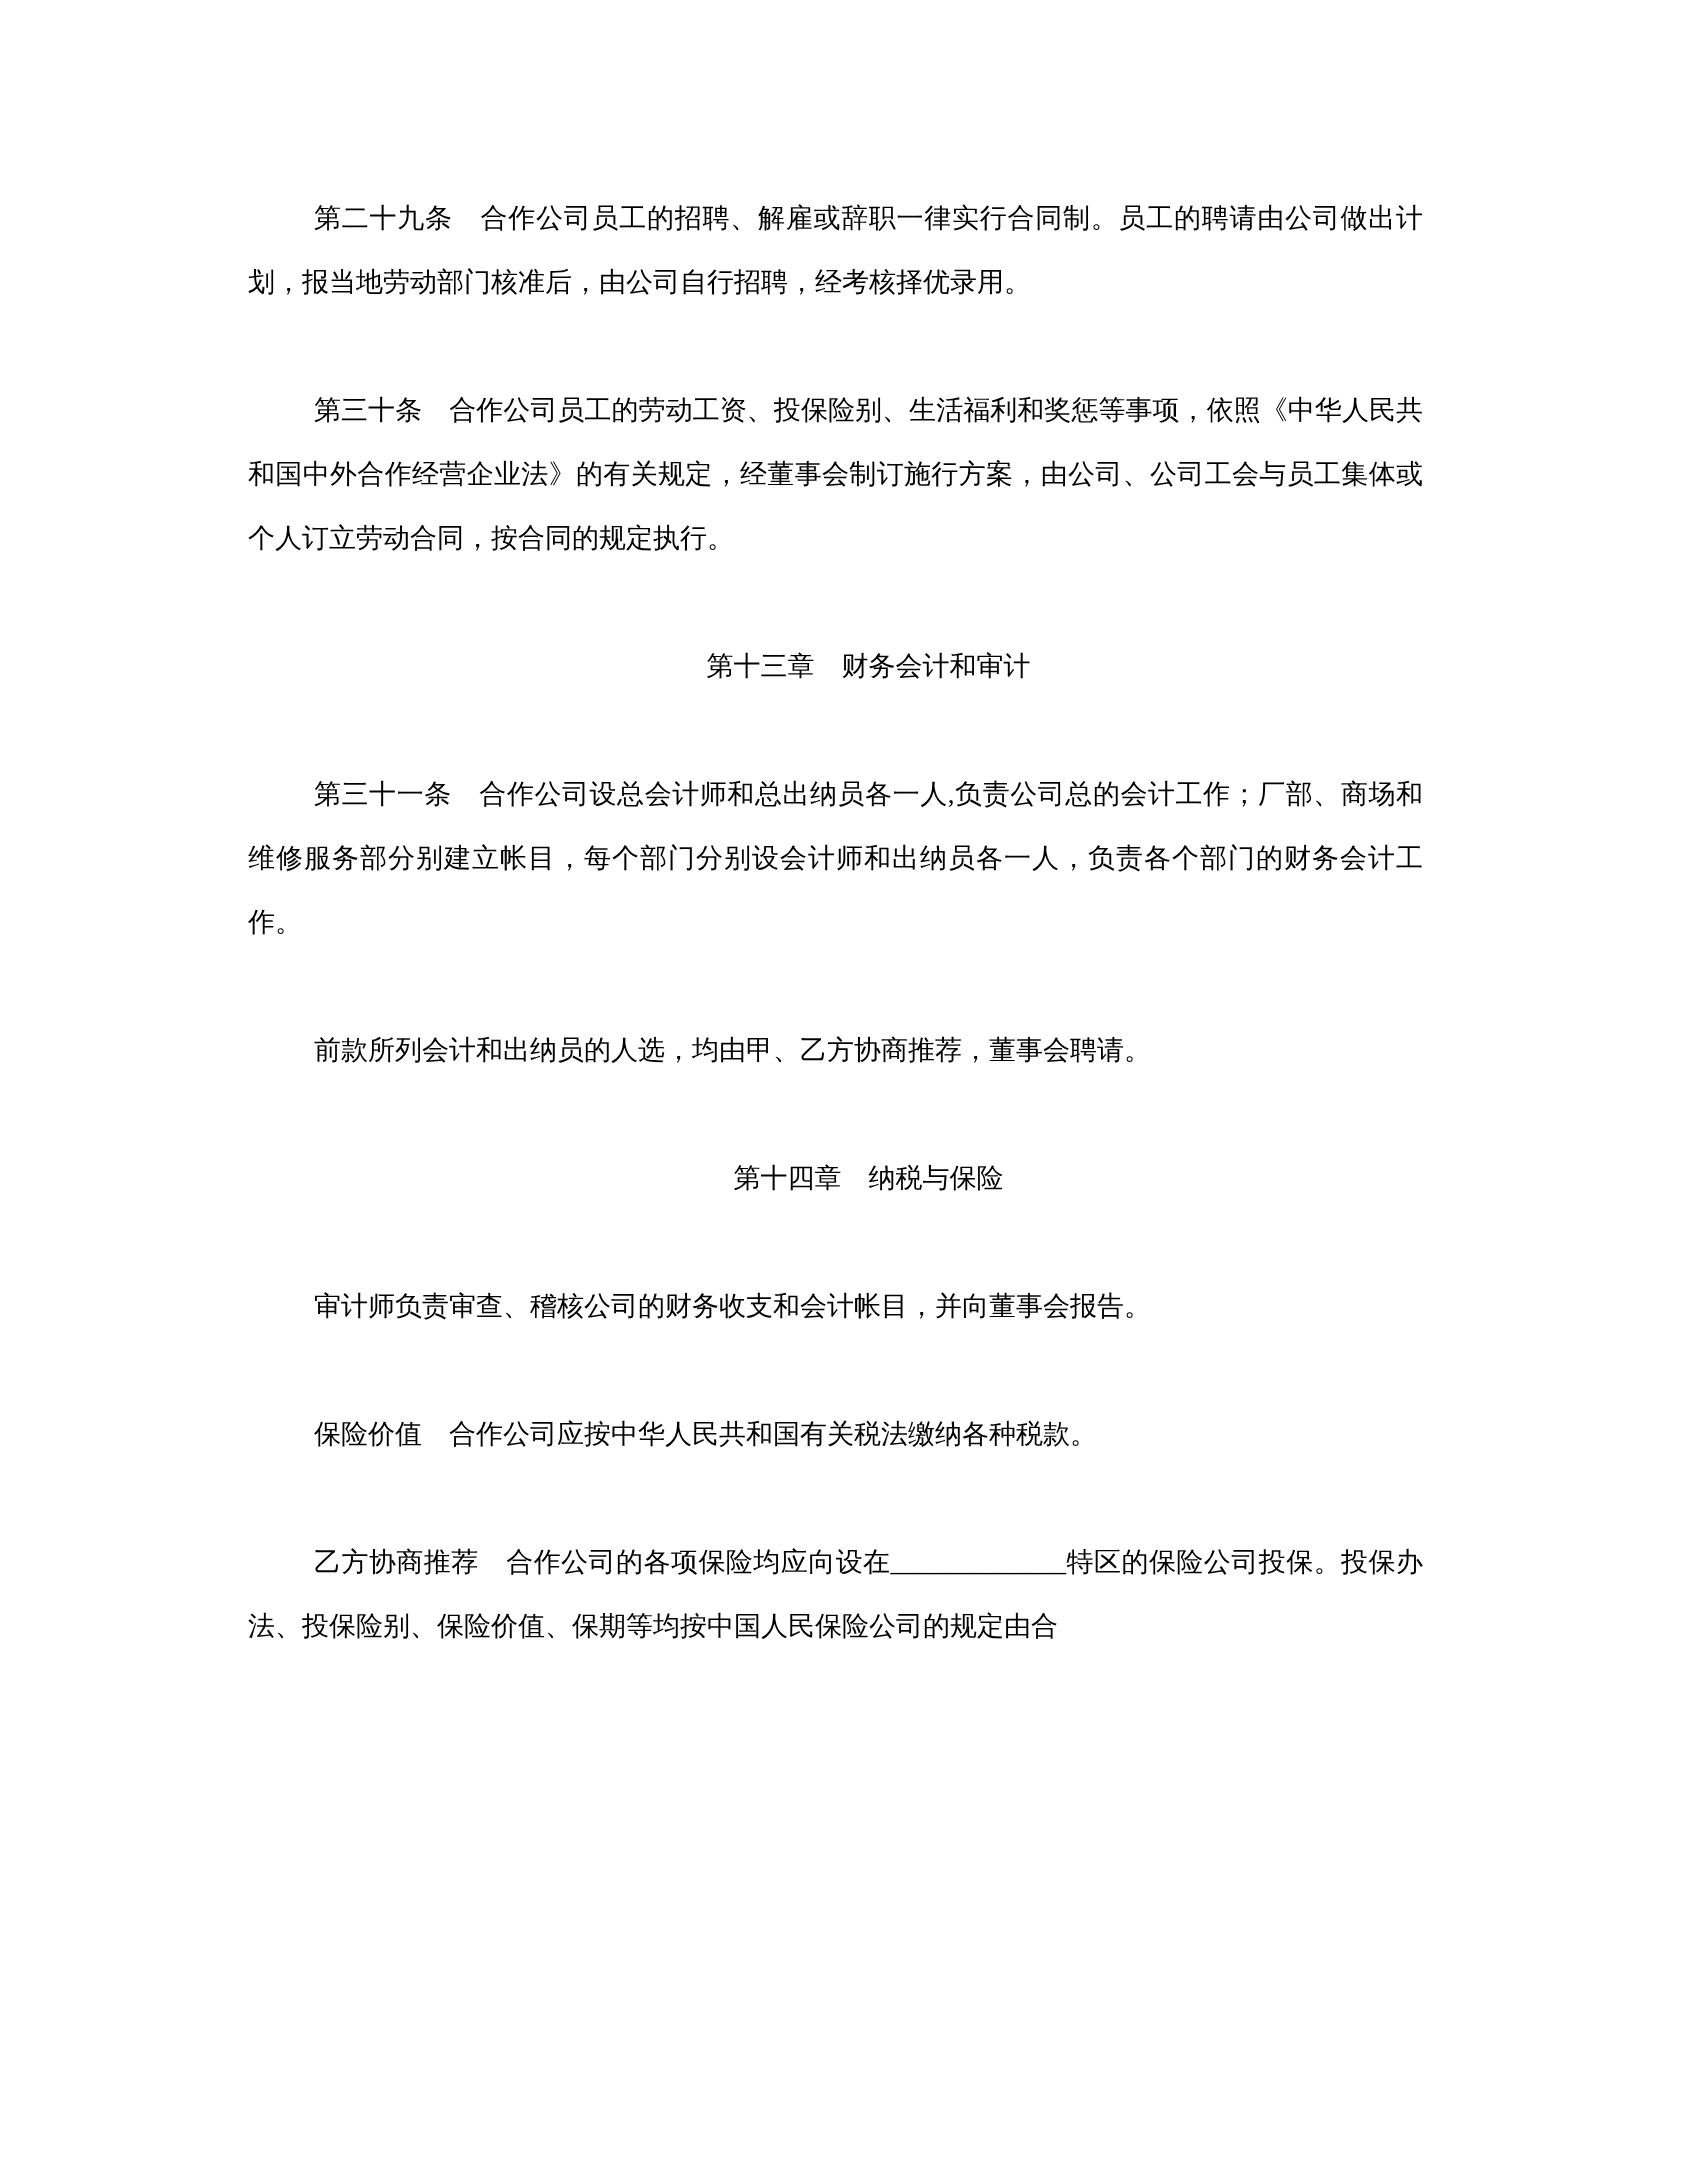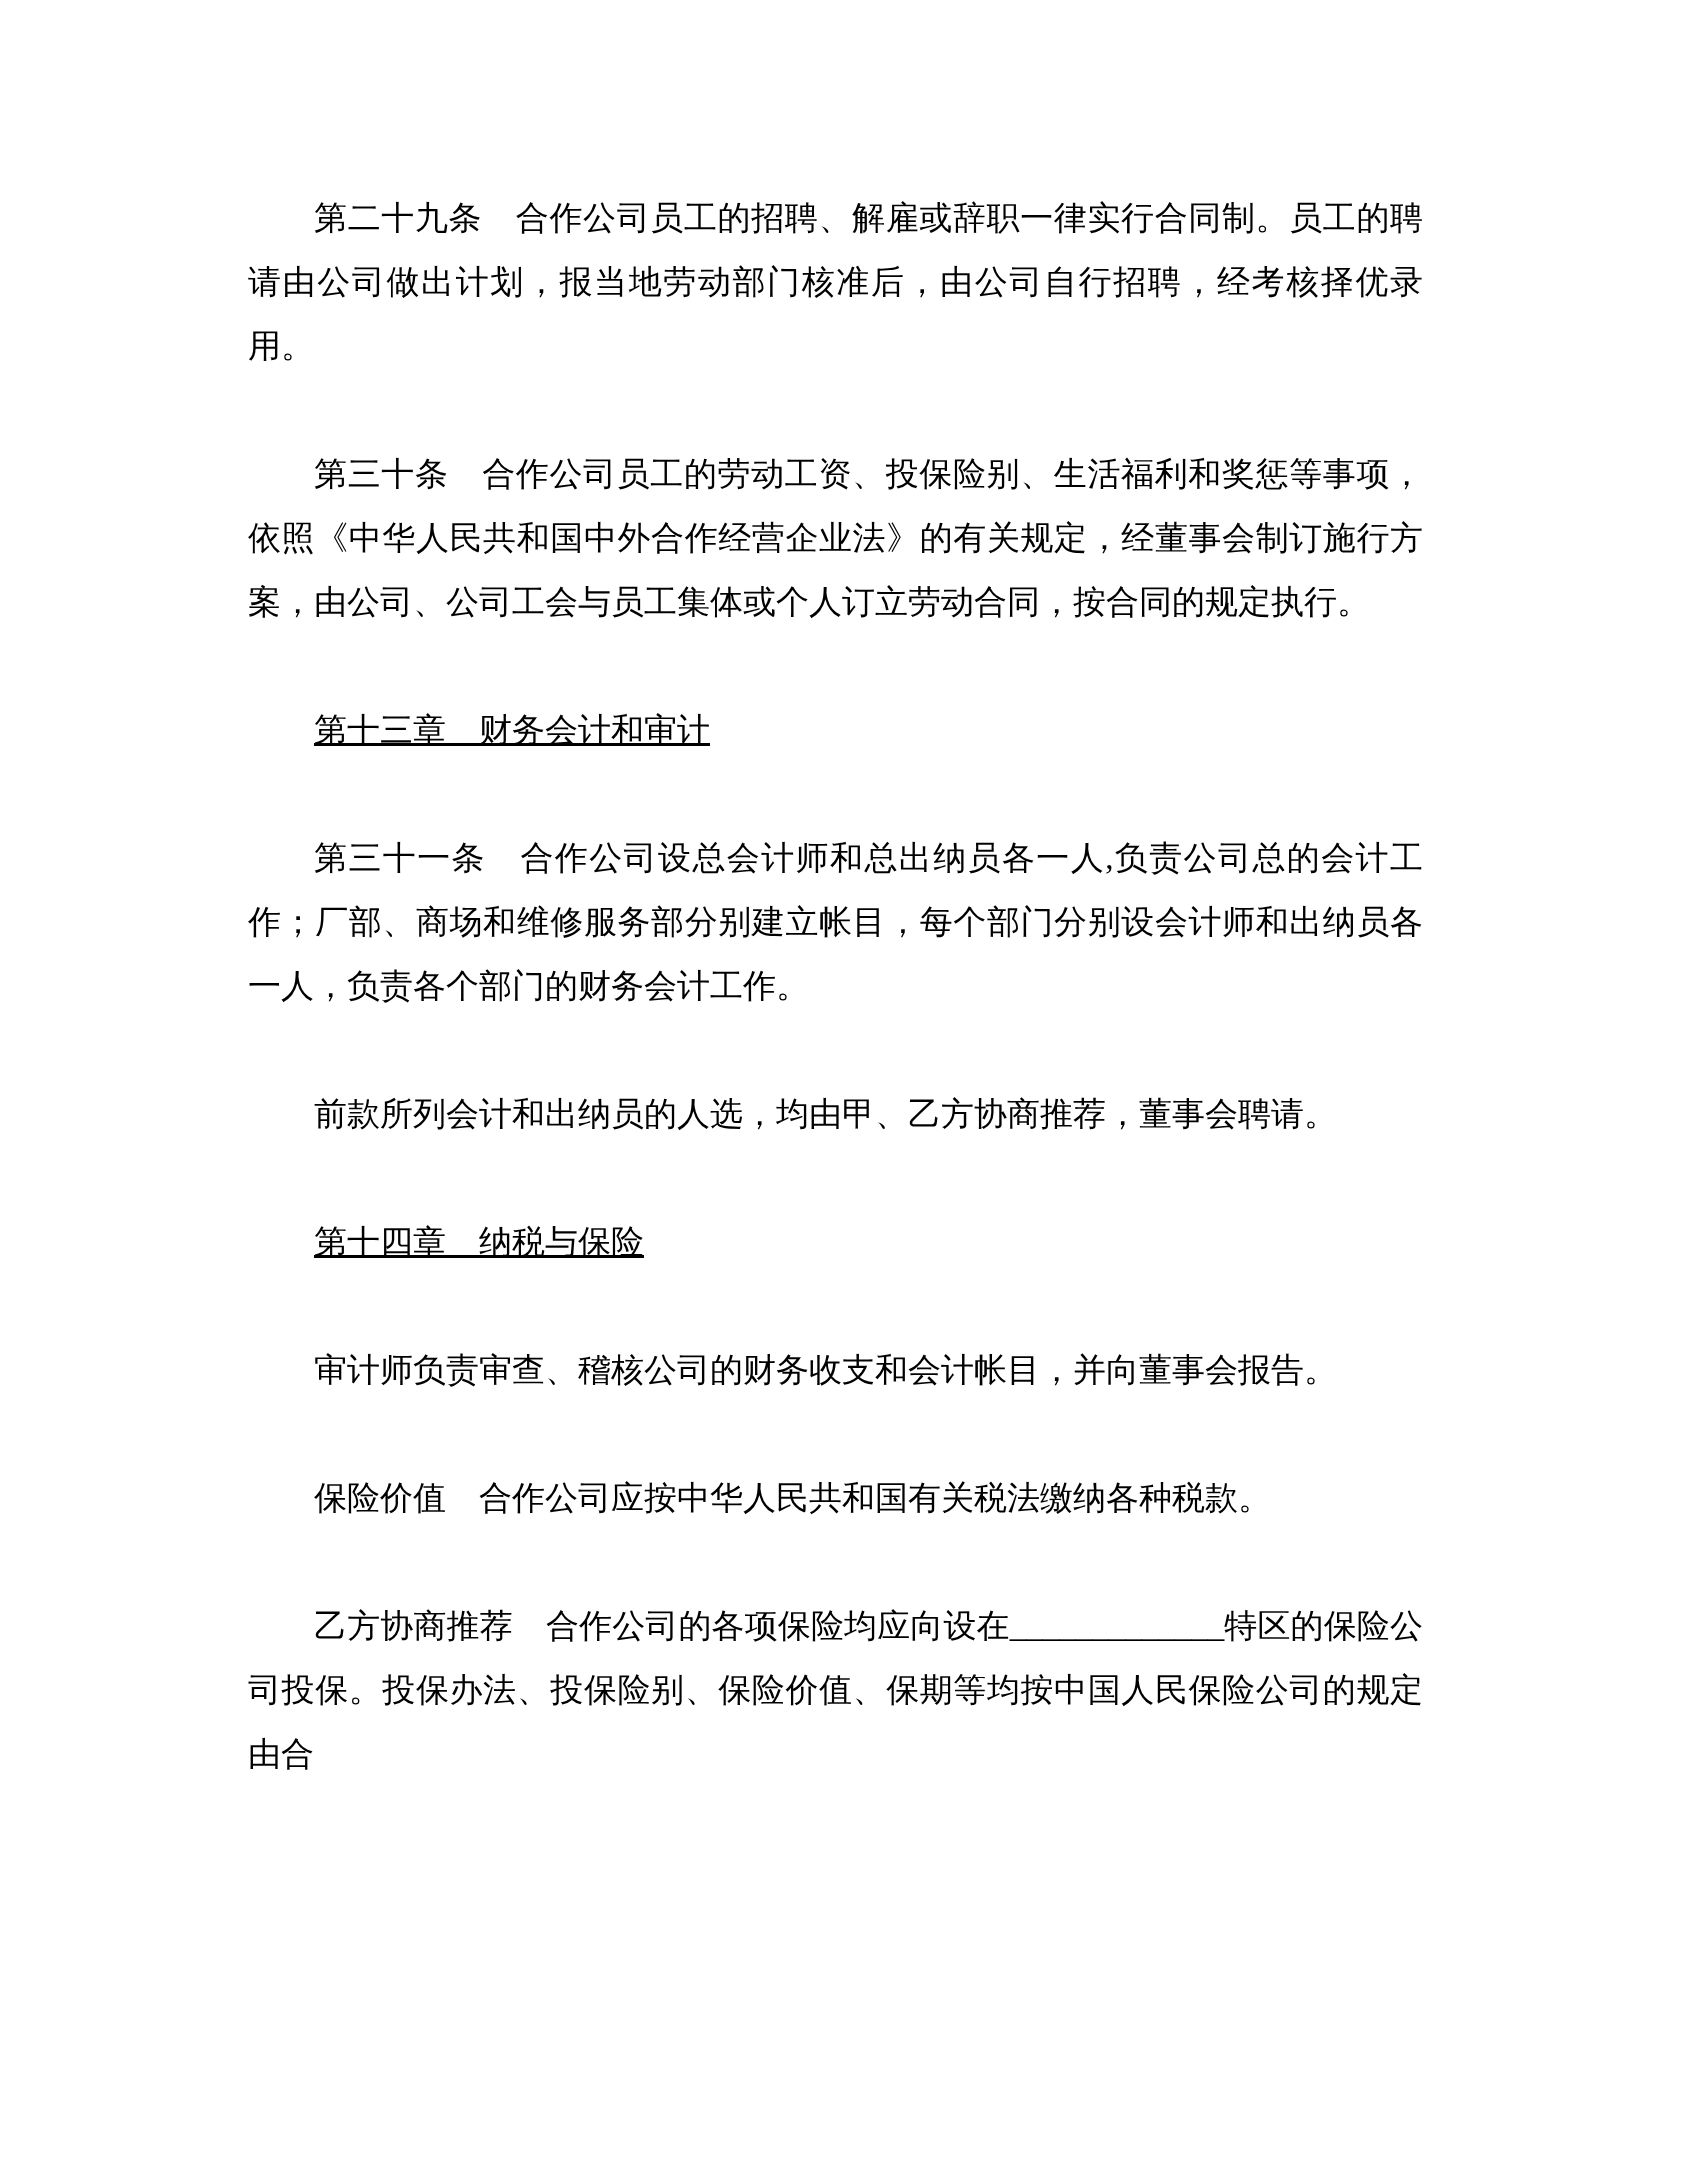--- a/index.html
+++ b/index.html
@@ -15,30 +15,29 @@
     overflow: hidden;
     font-family: "Liberation Serif", "DejaVu Serif", serif;
     color: #000000;
   }
   .content {
     box-sizing: border-box;
     padding: 186px 263px 0 248px;
   }
   .content p {
     margin: 0 0 64px 0;
-    font-size: 33px;
+    font-size: 27px;
     line-height: 64px;
     text-indent: 66px;
     text-align: justify;
     word-break: break-all;
     letter-spacing: 0;
   }
   .content p.chapter {
-    text-align: left;
-    text-decoration: underline;
+    text-align: center;
   }
 </style>
 </head>
 <body>
 
 <div class="page">
   <div class="content">
     <p class="para">第二十九条　合作公司员工的招聘、解雇或辞职一律实行合同制。员工的聘请由公司做出计划，报当地劳动部门核准后，由公司自行招聘，经考核择优录用。</p>
     <p class="para">第三十条　合作公司员工的劳动工资、投保险别、生活福利和奖惩等事项，依照《中华人民共和国中外合作经营企业法》的有关规定，经董事会制订施行方案，由公司、公司工会与员工集体或个人订立劳动合同，按合同的规定执行。</p>
     <p class="para chapter">第十三章　财务会计和审计</p>

